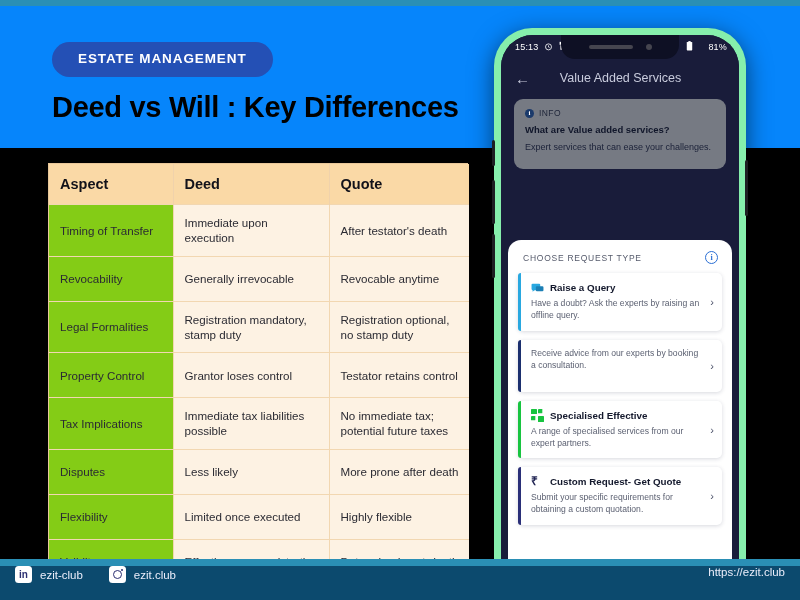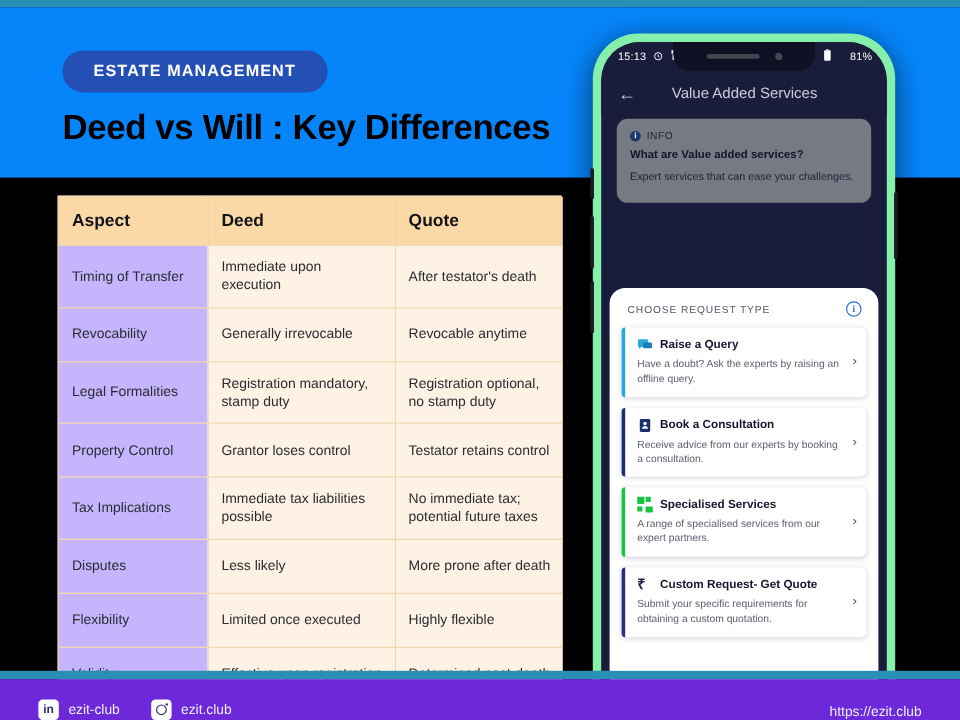--- a/index.html
+++ b/index.html
@@ -69,21 +69,21 @@
     color: #2b2b33;
     padding: 10px 10px 10px 11px;
     vertical-align: middle;
     border-top: 1px solid #f2d7b1;
     border-right: 1px solid #f2d7b1;
     line-height: 1.32;
     height: 45px;
   }
   table.cmp td:last-child { border-right: none; }
   table.cmp td.aspect {
-    background: #c4b5fd;
+    background: #84cc16;
     color: #2b2b33;
   }
   table.cmp td.val { background: #fdf2e3; }
 
   
   .phone {
     position: absolute; left: 494px; top: 28px;
     width: 252px; height: 600px;
     background: #86efac;
     border-radius: 38px;
@@ -211,22 +211,22 @@
     width: 72px; height: 2.5px; background: #9a9aa4; border-radius: 2px;
   }
 
   
   .footer-strip {
     position: absolute; left: 0; bottom: 34px; width: 800px; height: 7px;
     background: #2a8fb5;
   }
   .footer {
     position: absolute; left: 0; bottom: 0; width: 800px; height: 34px;
-    background: #6d28d9;
-    display: flex; align-items: flex-end; padding: 0 32px;
+    background: #0c4a6e;
+    display: flex; align-items: flex-start; padding: 0 15px;
   }
   .social { display: flex; align-items: center; gap: 8px; margin-right: 26px; }
   .social-label { color: #eceefb; font-size: 11.5px; }
   .sq-icon {
     width: 17px; height: 17px; border-radius: 3.5px; background: #ffffff;
     display: flex; align-items: center; justify-content: center;
     color: #2b2f72; font-size: 10px; font-weight: bold; line-height: 1;
   }
   .ig-icon { position: relative; }
   .ig-icon .ring {
@@ -390,44 +390,34 @@
                 </svg>
             </span>
             <span class="opt-title">Raise a Query</span>
           </div>
           <div class="opt-desc">Have a doubt? Ask the experts by raising an offline query.</div>
           <span class="chev">›</span>
         </div>
 
         <div class="opt">
           <span class="accent" style="background:#1b2f6e"></span>
-          <div class="opt-head">
-            <span class="oicon">
-              <svg width="13" height="13" viewBox="0 0 24 24">
-                  <rect x="4" y="2" width="16" height="20" rx="2" fill="#1b2f6e"></rect>
-                  <circle cx="12" cy="9" r="2.6" fill="#fff"></circle>
-                  <path d="M7.5 17c0-2.6 2-4.2 4.5-4.2s4.5 1.6 4.5 4.2z" fill="#fff"></path>
-                </svg>
-            </span>
-            <span class="opt-title">Book a Consultation</span>
-          </div>
           <div class="opt-desc">Receive advice from our experts by booking a consultation.</div>
           <span class="chev">›</span>
         </div>
 
         <div class="opt">
           <span class="accent" style="background:#18c440"></span>
           <div class="opt-head">
             <span class="oicon grid-i">
               <i></i>
                 <i class="sm"></i>
                 <i class="sm"></i>
                 <i></i>
             </span>
-            <span class="opt-title">Specialised Services</span>
+            <span class="opt-title">Specialised Effective</span>
           </div>
           <div class="opt-desc">A range of specialised services from our expert partners.</div>
           <span class="chev">›</span>
         </div>
 
         <div class="opt">
           <span class="accent" style="background:#2a2f78"></span>
           <div class="opt-head">
             <span class="oicon rupee">₹</span>
             <span class="opt-title">Custom Request- Get Quote</span>

